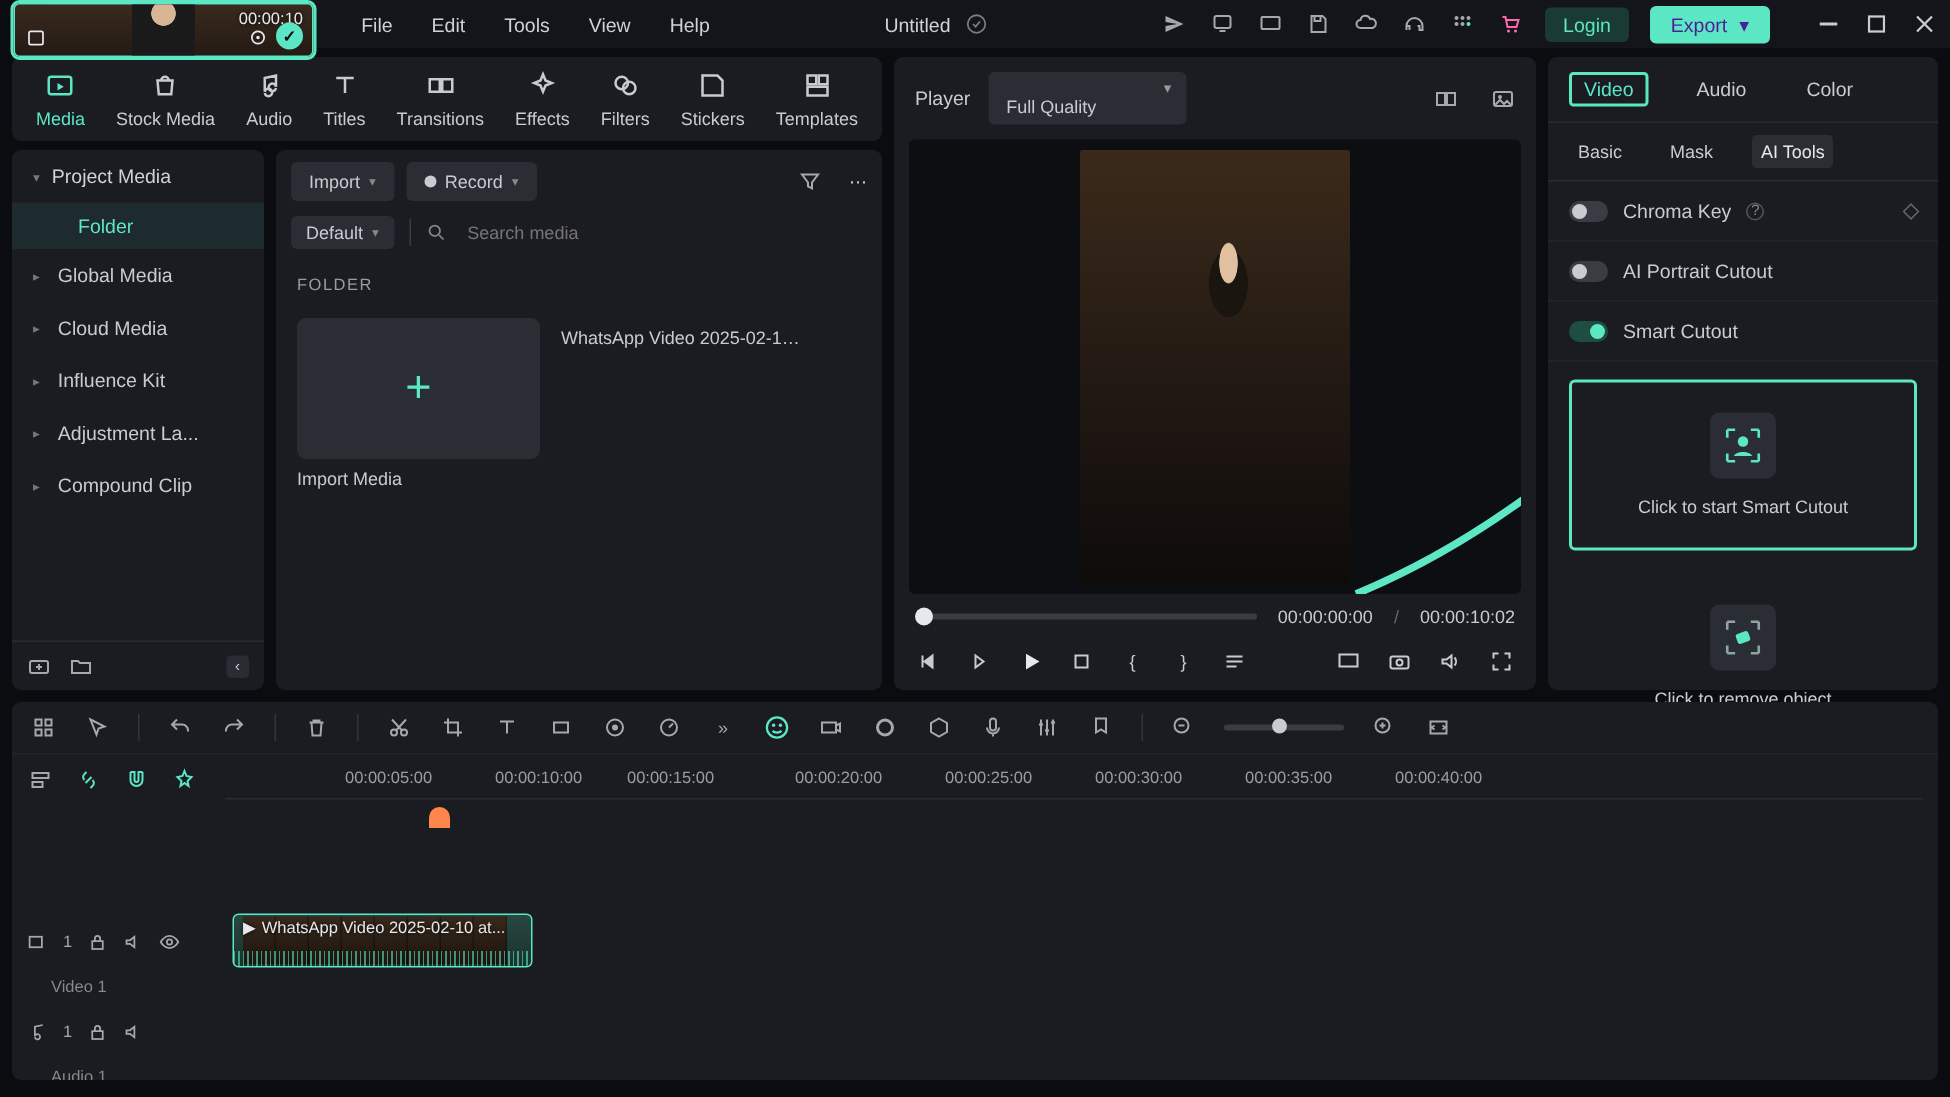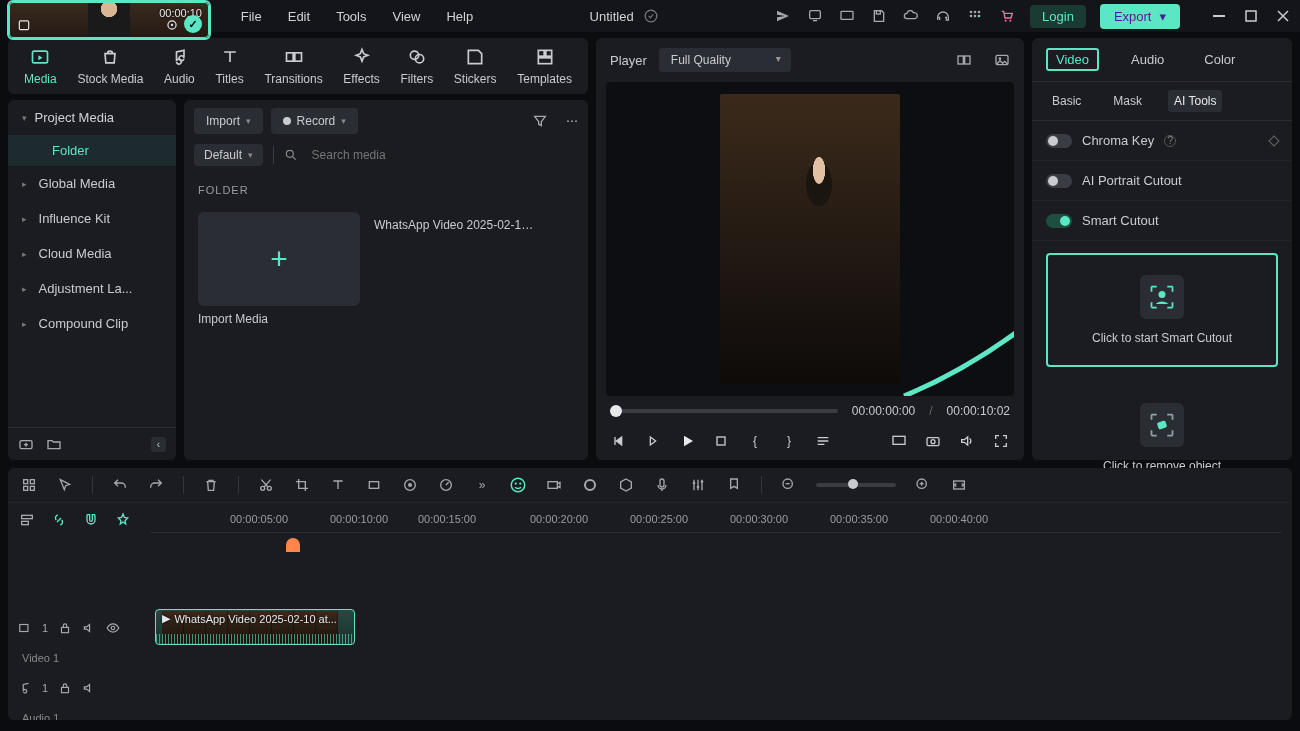--- a/index.html
+++ b/index.html
@@ -55,21 +55,21 @@
 .thumb-dur { position:absolute; top:4px; right:6px; font-size:11px; color:#e6e8ec; text-shadow:0 0 3px #000; }
 .thumb-badge { position:absolute; bottom:4px; right:6px; width:18px; height:18px; border-radius:50%; background:#5ce7c4; color:#0b0c10; display:flex; align-items:center; justify-content:center; font-size:11px; font-weight:bold; }
 .thumb-mini { position:absolute; bottom:4px; left:6px; width:16px; height:16px; display:flex; align-items:center; justify-content:center; color:#e6e8ec; }
 .thumb-mini.r { left:auto; right:28px; }
 .thumb-label { margin-top:6px; font-size:12px; color:#c9cbd0; white-space:nowrap; overflow:hidden; text-overflow:ellipsis; }
 
 
 .player { flex:1; background:#1a1c22; border-radius:6px; display:flex; flex-direction:column; }
 .player-top { display:flex; align-items:center; gap:12px; padding:10px 14px; }
 .player-label { font-size:13px; }
-.quality-dd { background:#2b2d35; border-radius:4px; padding:5px 60px 5px 12px; font-size:12px; position:relative; }
+.quality-dd { background:#2b2d35; border-radius:4px; padding:16px 60px 5px 12px; font-size:12px; position:relative; }
 .quality-dd::after { content:"▾"; position:absolute; right:10px; top:5px; color:#999; font-size:10px; }
 .player-top .ticon { margin-left:auto; }
 .viewport { flex:1; display:flex; align-items:center; justify-content:center; background:#0d0e12; margin:0 10px; border-radius:4px; position:relative; overflow:hidden; }
 .video-frame { width:180px; height:290px; background: linear-gradient(180deg, #3b2a1a 0%, #1f1712 60%, #0e0b09 100%); position:relative; border-radius:2px; }
 .video-frame::before { content:""; position:absolute; left:55%; top:35%; transform:translate(-50%,-50%); width:60px; height:80px; background:radial-gradient(ellipse at 50% 18%, #e0c0a0 0 14%, transparent 15%), radial-gradient(ellipse at 50% 35%, #1b1510 0 30%, transparent 31%); border-radius:30px 30px 8px 8px; }
 .arrow-overlay { position:absolute; right:-130px; bottom:-10px; width:260px; height:200px; pointer-events:none; z-index:5; }
 .scrub { display:flex; align-items:center; gap:14px; padding:8px 14px; }
 .scrub-track { flex:1; height:4px; background:#3a3c44; border-radius:2px; position:relative; }
 .scrub-knob { position:absolute; left:0; top:-4px; width:12px; height:12px; border-radius:50%; background:#e6e8ec; }
 .time-text { font-size:12px; color:#c9cbd0; }
@@ -118,21 +118,21 @@
 .track-row { display:flex; align-items:center; height:42px; gap:8px; }
 .track-head { width:120px; display:flex; align-items:center; gap:10px; color:#a6a8ae; }
 .track-head .tn { font-size:11px; }
 .track-body { flex:1; position:relative; height:100%; }
 .clip { position:absolute; left:9px; top:2px; width:200px; height:36px; background:linear-gradient(180deg,#274841,#1a312c); border:1px solid #5ce7c4; border-radius:4px; display:flex; align-items:center; gap:6px; padding:0 6px; overflow:hidden; }
 .clip .clip-thumbs { display:flex; gap:0; }
 .clip .ct { width:22px; height:32px; background:linear-gradient(#3a2a1d,#1a130e); border-right:1px solid rgba(0,0,0,.3); }
 .clip .clip-label { position:absolute; left:6px; top:2px; font-size:11px; color:#e6e8ec; text-shadow:0 0 3px rgba(0,0,0,.8); display:flex; align-items:center; gap:4px; }
 .clip .wave { position:absolute; left:0; right:0; bottom:0; height:10px; background:repeating-linear-gradient(90deg,#5ce7c4 0 1px, transparent 1px 3px); opacity:.6; }
 .track-label-row { height:18px; display:flex; align-items:center; }
-.track-label-row .tlabel { margin-left:4px; font-size:11px; color:#888; }
+.track-label-row .tlabel { margin-left:16px; font-size:11px; color:#888; }
 
 svg { display:block; }
 </style>
 </head>
 <body>
 
 <div class="titlebar">
   <span class="logo">
     <svg viewBox="0 0 24 24" width="18" height="18">
         <path d="M4 4 L20 12 L4 20 Z" fill="#5ce7c4"></path>
@@ -314,22 +314,22 @@
     </div>
 
     <div style="display:flex; gap:8px; flex:1;">
       <div class="left-col">
         <div class="proj-media">
           <span style="font-size:9px;color:#777;">▾</span>
           <span>Project Media</span>
         </div>
         <div class="folder-row">Folder</div>
         <div class="side-item">Global Media</div>
+        <div class="side-item">Cloud Media</div>
         <div class="side-item">Influence Kit</div>
-        <div class="side-item">Cloud Media</div>
         <div class="side-item">Adjustment La...</div>
         <div class="side-item">Compound Clip</div>
         <div class="left-bottom">
           <span>
               <svg width="16" height="16" viewBox="0 0 24 24">
                 <rect x="3" y="7" width="18" height="12" rx="2" fill="none" stroke="#a6a8ae" stroke-width="2"></rect>
                 <path d="M12 10v6M9 13h6" stroke="#a6a8ae" stroke-width="2"></path>
               </svg>
             </span>
           <span>

